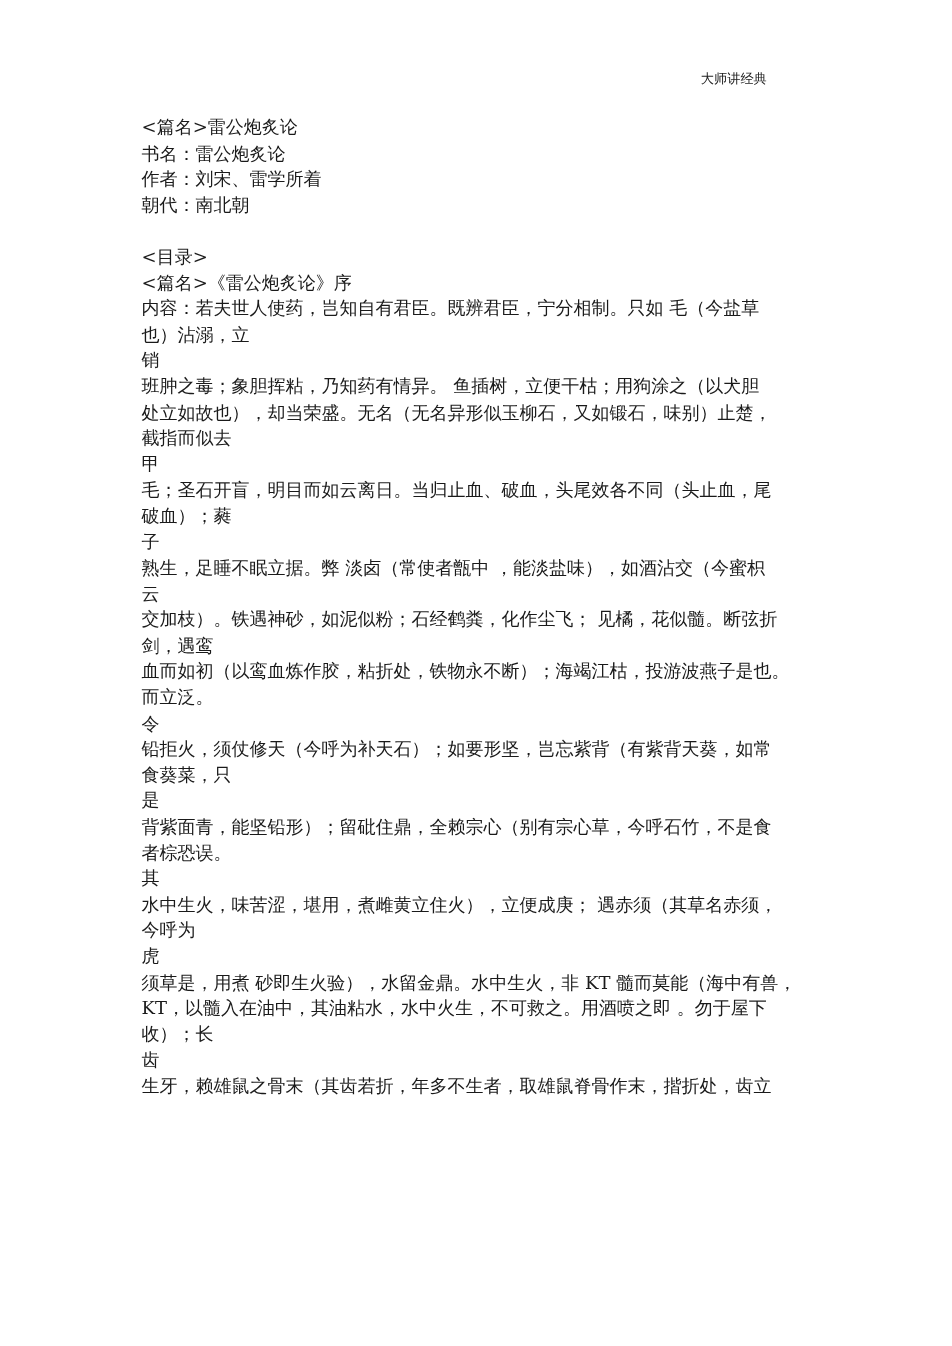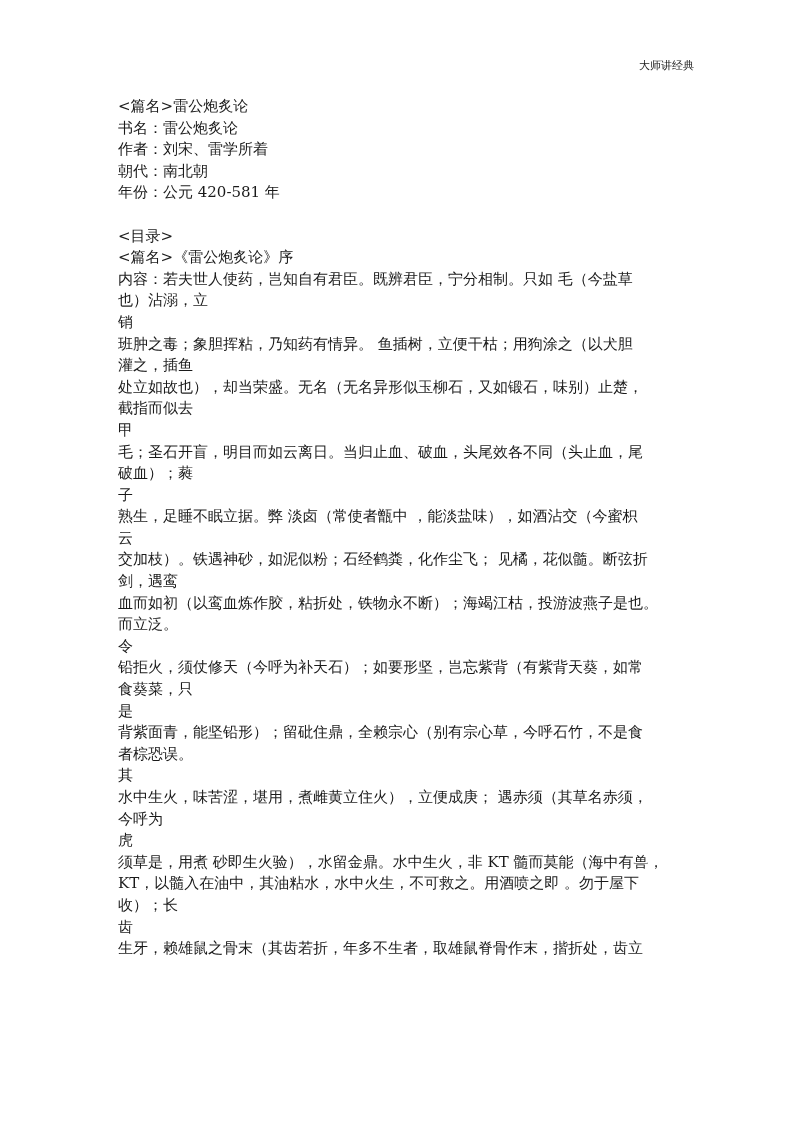--- a/index.html
+++ b/index.html
@@ -1,41 +1,39 @@
 <!DOCTYPE html>
 <html><head>
 <meta charset="utf-8">
 <style>
   html, body { margin: 0; padding: 0; background: #ffffff; }
   body { width: 793px; height: 1122px; position: relative; overflow: hidden;
          font-family: "DejaVu Serif", "Liberation Serif", serif; color: #1a1a1a; }
-  .header { position: absolute; top: 58px; left: 639px; font-size: 11px; color: #222; }
+  .header { position: absolute; top: 58px; left: 584px; font-size: 11px; color: #222; }
   .content { position: absolute; top: 96px; left: 118px; width: 560px; font-size: 15px; line-height: 21.6px; }
   .line { white-space: nowrap; }
   .blank { height: 21.6px; }
 </style>
 </head>
 <body>
 
 <div class="header">大师讲经典</div>
 
 <div class="content">
   <div class="line">&lt;篇名&gt;雷公炮炙论</div>
   <div class="line">书名：雷公炮炙论</div>
   <div class="line">作者：刘宋、雷学所着</div>
   <div class="line">朝代：南北朝</div>
-  <div class="line">年份：公元 420-581 年</div>
   <div class="blank"></div>
   <div class="line">&lt;目录&gt;</div>
   <div class="line">&lt;篇名&gt;《雷公炮炙论》序</div>
   <div class="line">内容：若夫世人使药，岂知自有君臣。既辨君臣，宁分相制。只如  毛（今盐草</div>
   <div class="line">也）沾溺，立</div>
   <div class="line">销</div>
   <div class="line">班肿之毒；象胆挥粘，乃知药有情异。  鱼插树，立便干枯；用狗涂之（以犬胆</div>
-  <div class="line">灌之，插鱼</div>
   <div class="line">处立如故也），却当荣盛。无名（无名异形似玉柳石，又如锻石，味别）止楚，</div>
   <div class="line">截指而似去</div>
   <div class="line">甲</div>
   <div class="line">毛；圣石开盲，明目而如云离日。当归止血、破血，头尾效各不同（头止血，尾</div>
   <div class="line">破血）；蕤</div>
   <div class="line">子</div>
   <div class="line">熟生，足睡不眠立据。弊  淡卤（常使者甑中  ，能淡盐味），如酒沾交（今蜜枳</div>
   <div class="line">云</div>
   <div class="line">交加枝）。铁遇神砂，如泥似粉；石经鹤粪，化作尘飞；  见橘，花似髓。断弦折</div>
   <div class="line">剑，遇鸾</div>

